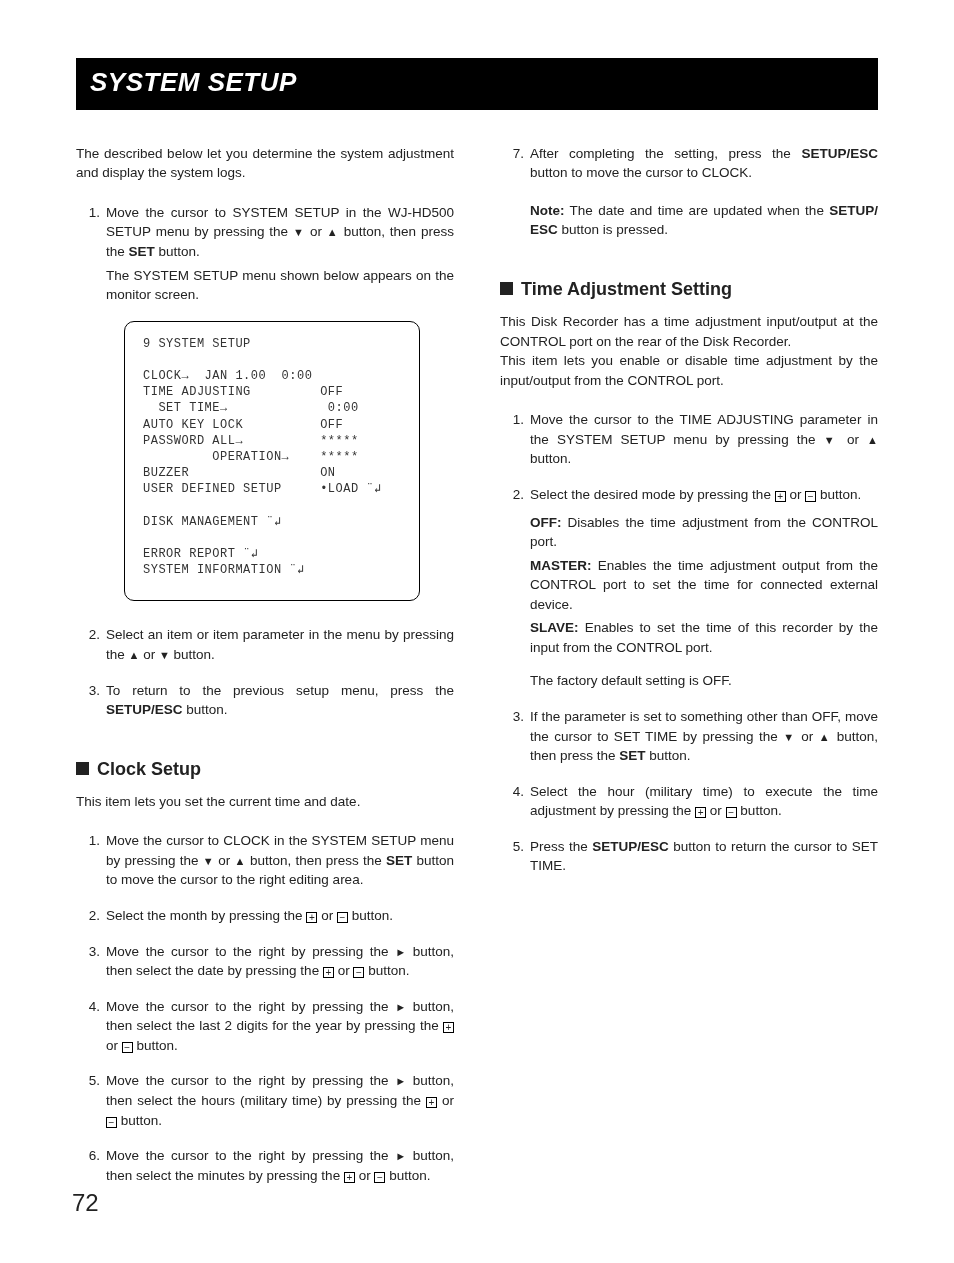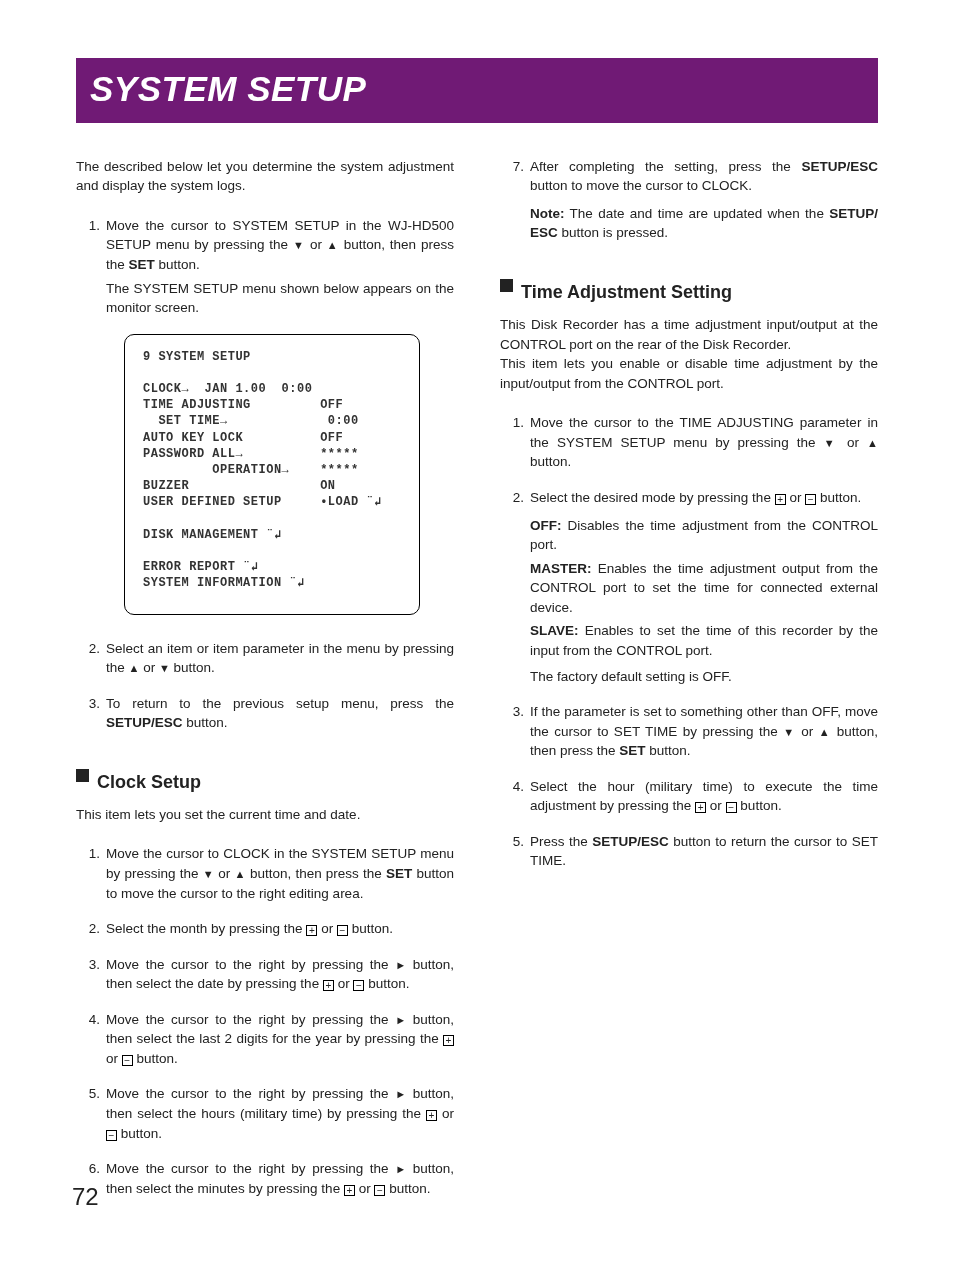--- a/index.html
+++ b/index.html
@@ -13,23 +13,23 @@
   }
   .page {
     width: 954px;
     min-height: 1263px;
     margin: 0 auto;
     position: relative;
     padding: 58px 76px 0 76px;
     box-sizing: border-box;
   }
   .banner {
-    background: #701a75;
+    background: #000000;
     color: #fff;
-    font-size: 35px;
+    font-size: 26px;
     font-weight: bold;
     padding: 6px 14px 8px 14px;
     margin-bottom: 34px;
     font-style: italic;
     letter-spacing: 0.5px;
   }
   .columns {
     display: flex;
     gap: 46px;
   }
@@ -62,32 +62,33 @@
   }
   .sub {
     margin-top: 4px;
   }
   .menu-box {
     border: 1px solid #000;
     border-radius: 10px;
     padding: 14px 18px 22px 18px;
     font-family: "Courier New", Courier, monospace;
     font-size: 12px;
-    font-weight: bold;
+    font-weight: normal;
     line-height: 1.35;
     white-space: pre;
     letter-spacing: 0.5px;
     margin: 6px 34px 24px 48px;
     color: #333;
   }
   h2.sec {
     font-size: 18px;
     font-weight: bold;
     margin: 36px 0 10px 0;
     display: flex;
+    align-items: center;
   }
   h2.sec .sq {
     display: inline-block;
     width: 13px;
     height: 13px;
     background: #222;
     margin-right: 8px;
   }
   .defs {
     margin: 8px 0 0 0;
@@ -114,21 +115,21 @@
     line-height: 9px;
     text-align: center;
     font-size: 10px;
     font-family: Arial, sans-serif;
     vertical-align: -1px;
     box-sizing: border-box;
   }
   .pagenum {
     position: absolute;
     left: 72px;
-    bottom: 48px;
+    bottom: 42px;
     font-size: 24px;
   }
 </style>
 </head>
 <body>
 
 <div class="page">
 
   <div class="banner">SYSTEM SETUP</div>
 
@@ -226,21 +227,21 @@
       </ol>
     </div>
 
     <div class="col">
 
       <ol class="steps">
         <li>
           <span class="num">7.</span>
           <span class="body">
             <span>After completing the setting, press the </span><span class="b">SETUP/ESC</span><span> button to move the cursor to CLOCK.</span>
-            <div class="note" style="margin-top:8px;">
+            <div class="note" style="margin-top:18px;">
               <span class="b">Note:</span><span> The date and time are updated when the </span><span class="b">SETUP/ ESC</span><span> button is pressed.</span>
             </div>
           </span>
         </li>
       </ol>
 
       <h2 class="sec">
         <span class="sq"></span>
         <span>Time Adjustment Setting</span>
       </h2>
@@ -259,21 +260,21 @@
           <span class="num">2.</span>
           <span class="body">
             <span>Select the desired mode by pressing the </span><span class="pmbox">+</span><span> or </span><span class="pmbox">−</span><span> button.</span>
 
             <div class="defs">
               <div class="def"><span class="b">OFF:</span><span> Disables the time adjustment from the CONTROL port.</span></div>
               <div class="def"><span class="b">MASTER:</span><span> Enables the time adjustment output from the CONTROL port to set the time for connected external device.</span></div>
               <div class="def"><span class="b">SLAVE:</span><span> Enables to set the time of this recorder by the input from the CONTROL port.</span></div>
             </div>
 
-            <div class="sub" style="margin-top:6px;">The factory default setting is OFF.</div>
+            <div class="sub" style="margin-top:14px;">The factory default setting is OFF.</div>
           </span>
         </li>
         <li>
           <span class="num">3.</span>
           <span class="body">
             <span>If the parameter is set to something other than OFF, move the cursor to SET TIME by pressing the </span><span class="tri">▼</span><span> or </span><span class="tri">▲</span><span> button, then press the </span><span class="b">SET</span><span> button.</span>
           </span>
         </li>
         <li>
           <span class="num">4.</span>

